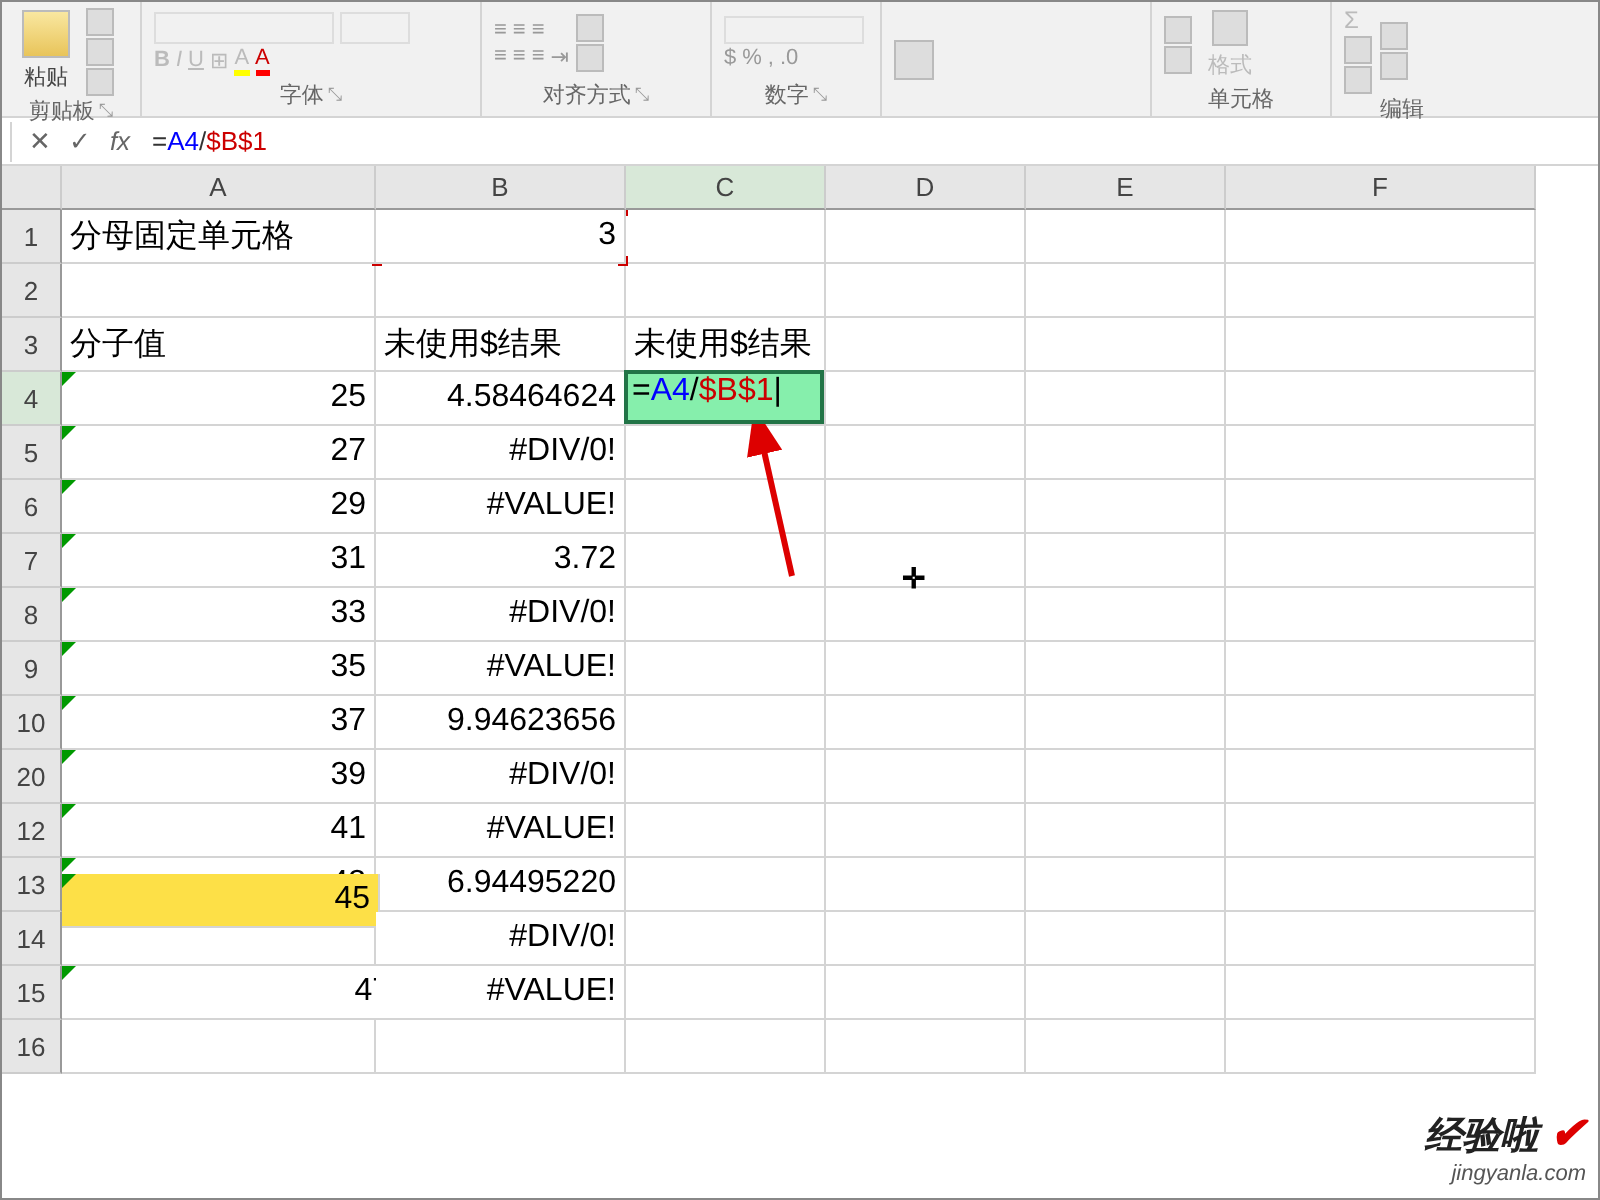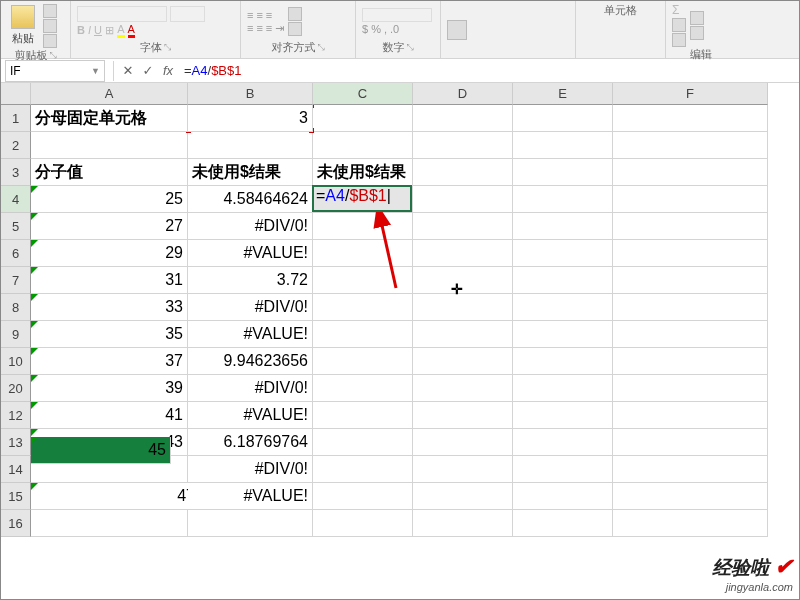--- a/index.html
+++ b/index.html
@@ -30,21 +30,21 @@
     .col-headers { position: absolute; top: 0; left: 30px; height: 22px; display: flex; z-index: 2; }
     .col-header { background: #e6e6e6; border-right: 1px solid #ccc; border-bottom: 1px solid #999; display: flex; align-items: center; justify-content: center; font-size: 13px; color: #444; }
     .col-header.active { background: #d8e8d8; }
     .row-headers { position: absolute; top: 22px; left: 0; width: 30px; z-index: 2; }
     .row-header { background: #e6e6e6; border-bottom: 1px solid #ccc; border-right: 1px solid #999; display: flex; align-items: center; justify-content: center; height: 27px; font-size: 13px; color: #444; }
     .row-header.active { background: #d8e8d8; }
     
     .grid { position: absolute; top: 22px; left: 30px; }
     .cell { position: absolute; border-right: 1px solid #d4d4d4; border-bottom: 1px solid #d4d4d4; padding: 2px 4px; font-size: 16px; display: flex; align-items: center; white-space: nowrap; overflow: visible; }
     .cell.right { justify-content: flex-end; }
-    .cell.left { justify-content: flex-start; font-weight: bold; }
+    .cell.left { justify-content: flex-start; }
     .cell .greentri { position: absolute; top: 0; left: 0; width: 0; height: 0; border-left: 7px solid #090; border-bottom: 7px solid transparent; }
     
     .b1-highlight { position: absolute; border: 1px solid #c00; background: rgba(255,200,200,0.2); pointer-events: none; }
     .b1-handle { position: absolute; width: 5px; height: 5px; background: #c00; }
     .a4-highlight { position: absolute; border: 1px solid #00f; background: rgba(200,220,255,0.35); pointer-events: none; }
     .a4-handle { position: absolute; width: 5px; height: 5px; background: #00f; }
     .c4-active { position: absolute; border: 2px solid #227447; pointer-events: none; }
     .c4-content { font-size: 16px; padding: 0 2px; }
     .c4-content .fA4 { color: #00f; }
     .c4-content .fB1 { color: #c00; }
@@ -148,20 +148,30 @@
       </div>
   </div>
 
   <div class="ribbon-group" style="width:135px">
     <div class="ribbon-group-content">
       <span class="ribbon-icon-sm" style="width:20px;height:20px"></span>
     </div>
   </div>
 
   <div class="ribbon-group" style="width:90px">
+    <div class="ribbon-group-content">
+      <div class="ribbon-small-col disabled">
+        <span class="ribbon-icon-sm"></span>
+        <span class="ribbon-icon-sm"></span>
+      </div>
+      <div class="ribbon-btn disabled">
+        <span class="ribbon-icon-sm" style="width:18px;height:18px"></span>
+        <span>格式</span>
+      </div>
+    </div>
     <div class="ribbon-group-label">
         <span>单元格</span>
       </div>
   </div>
 
   <div class="ribbon-group" style="width:70px;border-right:none">
     <div class="ribbon-group-content disabled">
       <div class="ribbon-small-col">
         <span>Σ</span>
         <span class="ribbon-icon-sm"></span>
@@ -172,24 +182,20 @@
         <span class="ribbon-icon-sm"></span>
       </div>
     </div>
     <div class="ribbon-group-label">
         <span>编辑</span>
       </div>
   </div>
 </div>
 
 <div class="formula-bar">
-  <div class="name-box">
-    <span>IF</span>
-    <span class="dd">▼</span>
-  </div>
   <div class="fb-sep"></div>
   <div class="fb-btn">✕</div>
   <div class="fb-btn">✓</div>
   <div class="fb-btn"><i>fx</i></div>
   <div class="fb-input">
     <span>=</span><span class="fA4">A4</span><span>/</span><span class="fB1">$B$1</span>
   </div>
 </div>
 
 <div class="sheet-area">
@@ -334,36 +340,36 @@
       <div class="cell right" style="left: 157px; top: 189px; width: 125px; height: 27px; z-index: 1; background: rgb(255, 255, 255);">#DIV/0!</div>
       <div class="cell right" style="left: 0px; top: 216px; width: 157px; height: 27px; z-index: 1; background: rgb(255, 255, 255);">35<span class="greentri"></span></div>
       <div class="cell right" style="left: 157px; top: 216px; width: 125px; height: 27px; z-index: 1; background: rgb(255, 255, 255);">#VALUE!</div>
       <div class="cell right" style="left: 0px; top: 243px; width: 157px; height: 27px; z-index: 1; background: rgb(255, 255, 255);">37<span class="greentri"></span></div>
       <div class="cell right" style="left: 157px; top: 243px; width: 125px; height: 27px; z-index: 1; background: rgb(255, 255, 255);">9.94623656</div>
       <div class="cell right" style="left: 0px; top: 270px; width: 157px; height: 27px; z-index: 1; background: rgb(255, 255, 255);">39<span class="greentri"></span></div>
       <div class="cell right" style="left: 157px; top: 270px; width: 125px; height: 27px; z-index: 1; background: rgb(255, 255, 255);">#DIV/0!</div>
       <div class="cell right" style="left: 0px; top: 297px; width: 157px; height: 27px; z-index: 1; background: rgb(255, 255, 255);">41<span class="greentri"></span></div>
       <div class="cell right" style="left: 157px; top: 297px; width: 125px; height: 27px; z-index: 1; background: rgb(255, 255, 255);">#VALUE!</div>
       <div class="cell right" style="left: 0px; top: 324px; width: 157px; height: 27px; z-index: 1; background: rgb(255, 255, 255);">43<span class="greentri"></span></div>
-      <div class="cell right" style="left: 157px; top: 324px; width: 125px; height: 27px; z-index: 1; background: rgb(255, 255, 255);">6.18769764</div>
-      <div class="cell right" style="left: 0px; top: 332px; width: 140px; height: 27px; z-index: 1; background: #15803d;">45<span class="greentri"></span></div>
+      <div class="cell right" style="left: 157px; top: 324px; width: 125px; height: 27px; z-index: 1; background: rgb(255, 255, 255);">6.94495220</div>
+      <div class="cell right" style="left: 0px; top: 332px; width: 159px; height: 27px; z-index: 1; background: #fde047;">45<span class="greentri"></span></div>
       <div class="cell right" style="left: 157px; top: 351px; width: 125px; height: 27px; z-index: 1; background: rgb(255, 255, 255);">#DIV/0!</div>
       <div class="cell right" style="left: 0px; top: 378px; width: 169px; height: 27px; z-index: 1; background: rgb(255, 255, 255);">47<span class="greentri"></span></div>
       <div class="cell right" style="left: 157px; top: 378px; width: 125px; height: 27px; z-index: 1; background: rgb(255, 255, 255);">#VALUE!</div>
       <div class="b1-highlight" style="left: 157px; top: 0px; width: 124px; height: 26px;"></div>
       <div class="b1-handle" style="left: 155px; top: -2px;"></div>
       <div class="b1-handle" style="left: 155px; top: 23px;"></div>
       <div class="b1-handle" style="left: 278px; top: -2px;"></div>
       <div class="b1-handle" style="left: 278px; top: 23px;"></div>
       <div class="a4-highlight" style="left: 0px; top: 81px; width: 156px; height: 26px;"></div>
       <div class="a4-handle" style="left: -2px; top: 79px;"></div>
       <div class="a4-handle" style="left: -2px; top: 104px;"></div>
       <div class="a4-handle" style="left: 153px; top: 79px;"></div>
       <div class="a4-handle" style="left: 153px; top: 104px;"></div>
-      <div class="c4-active" style="left: 281px; top: 80px; width: 100px; height: 27px; background: #e5e5e5; z-index: 4;"><span class="c4-content"><span>=</span><span class="fA4">A4</span><span>/</span><span class="fB1">$B$1</span>|</span></div>
+      <div class="c4-active" style="left: 281px; top: 80px; width: 100px; height: 27px; background: #86efac; z-index: 4;"><span class="c4-content"><span>=</span><span class="fA4">A4</span><span>/</span><span class="fB1">$B$1</span>|</span></div>
     </div>
 
   <svg class="arrow" style="left:350px;top:120px;width:80px;height:100px">
     <defs>
         <marker id="ah" markerWidth="10" markerHeight="10" refX="2" refY="3" orient="auto">
           <path d="M0,0 L0,6 L8,3 z" fill="#d00"></path>
         </marker>
       </defs>
     <line x1="45" y1="85" x2="30" y2="18" stroke="#d00" stroke-width="3" marker-end="url(#ah)"></line>
   </svg>

